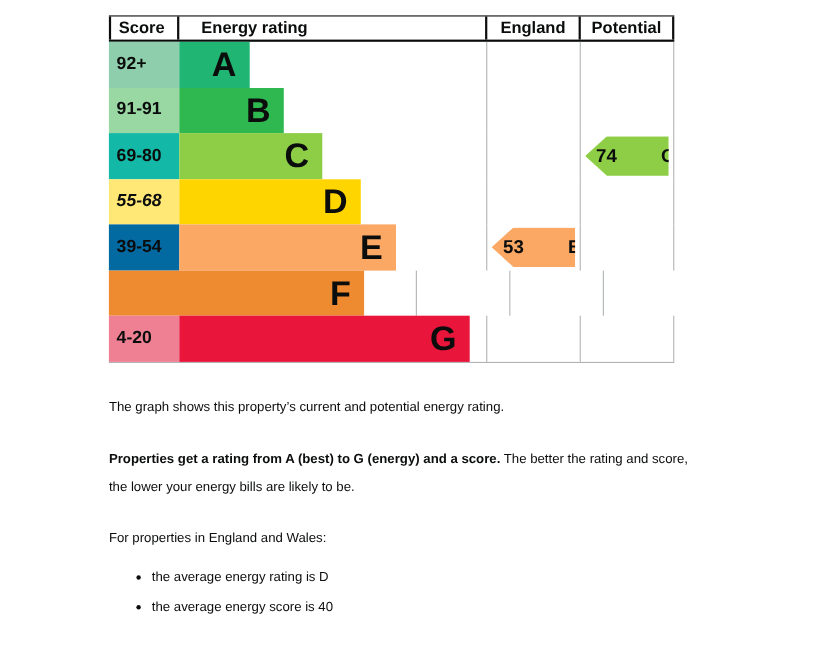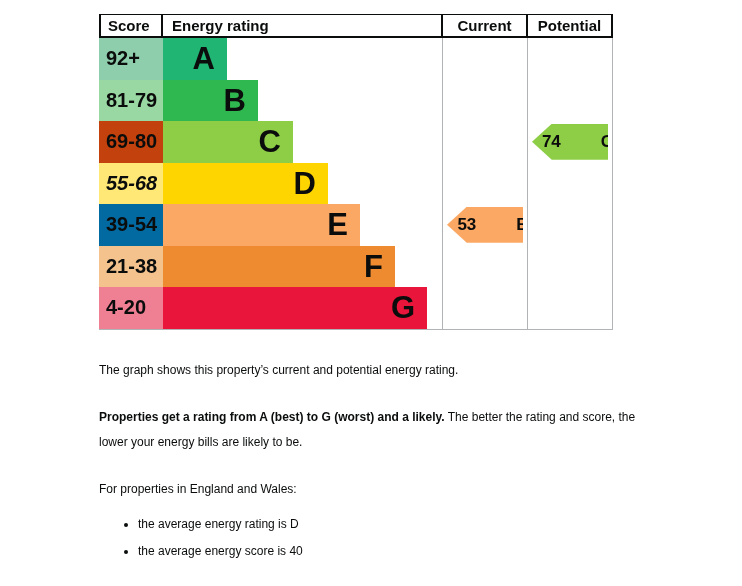--- a/index.html
+++ b/index.html
@@ -19,30 +19,30 @@
     display: flex;
     height: 24px;
     border-top: 1.5px solid #0b0c0c;
     border-bottom: 2px solid #0b0c0c;
   }
   .h-cell {
     font-weight: bold; font-size: 15px;
     display: flex; align-items: center;
   }
   .h-score { width: 64px; padding-left: 7px; border-left: 2px solid #0b0c0c; border-right: 2px solid #0b0c0c; }
-  .h-rating { width: 280px; padding-left: 9px; border-right: 2px solid #0b0c0c; }
+  .h-rating { width: 280px; padding-left: 20px; border-right: 2px solid #0b0c0c; }
   .h-current { width: 85px; justify-content: center; border-right: 2px solid #0b0c0c; }
   .h-potential { width: 85px; justify-content: center; border-right: 2px solid #0b0c0c; }
 
   .epc-body { border-bottom: 1px solid #b1b4b6; }
   .band-row { display: flex; height: 41.5px; }
   .score-cell {
     width: 64px; padding-left: 7px;
     display: flex; align-items: center;
-    font-weight: bold; font-size: 20px;
+    font-weight: bold; font-size: 16px;
   }
   .rating-cell { width: 280px; border-right: 1px solid #b1b4b6; }
   .band-bar {
     height: 100%;
     display: flex; align-items: center; justify-content: flex-end;
     padding-right: 12px;
     font-weight: bold; font-size: 31px; line-height: 1;
   }
   .current-cell, .potential-cell {
     width: 85px; border-right: 1px solid #b1b4b6;
@@ -68,46 +68,46 @@
 </head>
 <body>
 
 <div class="page">
 
   <div class="epc-chart">
 
     <div class="epc-header">
       <div class="h-cell h-score">Score</div>
       <div class="h-cell h-rating">Energy rating</div>
-      <div class="h-cell h-current">Current</div>
+      <div class="h-cell h-current">England</div>
       <div class="h-cell h-potential">Potential</div>
     </div>
 
     <div class="epc-body">
 
       <div class="band-row">
         <div class="score-cell" style="background-color: rgb(143, 206, 172);">92+</div>
         <div class="rating-cell">
           <div class="band-bar" style="background-color: rgb(33, 181, 115); width: 64px;">A</div>
         </div>
         <div class="current-cell"></div>
         <div class="potential-cell"></div>
       </div>
 
       <div class="band-row">
-        <div class="score-cell" style="background-color: rgb(153, 215, 163);">81-79</div>
+        <div class="score-cell" style="background-color: rgb(153, 215, 163);">91-91</div>
         <div class="rating-cell">
           <div class="band-bar" style="background-color: rgb(48, 184, 80); width: 95px;">B</div>
         </div>
         <div class="current-cell"></div>
         <div class="potential-cell"></div>
       </div>
 
       <div class="band-row">
-        <div class="score-cell" style="background-color: #c2410c;">69-80</div>
+        <div class="score-cell" style="background-color: #14b8a6;">69-80</div>
         <div class="rating-cell">
           <div class="band-bar" style="background-color: rgb(141, 206, 70); width: 130px;">C</div>
         </div>
         <div class="current-cell"></div>
         <div class="potential-cell">
           <div class="epc-arrow" style="background-color: rgb(141, 206, 70);">
             <span>74</span>
             <span class="band-ltr">C</span>
           </div>
         </div>
@@ -130,21 +130,20 @@
         <div class="current-cell">
           <div class="epc-arrow" style="background-color: rgb(251, 168, 100);">
             <span>53</span>
             <span class="band-ltr">E</span>
           </div>
         </div>
         <div class="potential-cell"></div>
       </div>
 
       <div class="band-row">
-        <div class="score-cell" style="background-color: rgb(244, 194, 141);">21-38</div>
         <div class="rating-cell">
           <div class="band-bar" style="background-color: rgb(238, 139, 48); width: 232px;">F</div>
         </div>
         <div class="current-cell"></div>
         <div class="potential-cell"></div>
       </div>
 
       <div class="band-row">
         <div class="score-cell" style="background-color: rgb(239, 128, 148);">4-20</div>
         <div class="rating-cell">
@@ -152,21 +151,21 @@
         </div>
         <div class="current-cell"></div>
         <div class="potential-cell"></div>
       </div>
 
     </div>
   </div>
 
   <div class="description">
     <p>The graph shows this property’s current and potential energy rating.</p>
-    <p><span class="lead-bold">Properties get a rating from A (best) to G (worst) and a likely.</span><span> The better the rating and score, the lower your energy bills are likely to be.</span></p>
+    <p><span class="lead-bold">Properties get a rating from A (best) to G (energy) and a score.</span><span> The better the rating and score, the lower your energy bills are likely to be.</span></p>
     <p>For properties in England and Wales:</p>
     <ul>
       <li>the average energy rating is D</li>
       <li>the average energy score is 40</li>
     </ul>
   </div>
 
 </div>
 
 </body></html>

